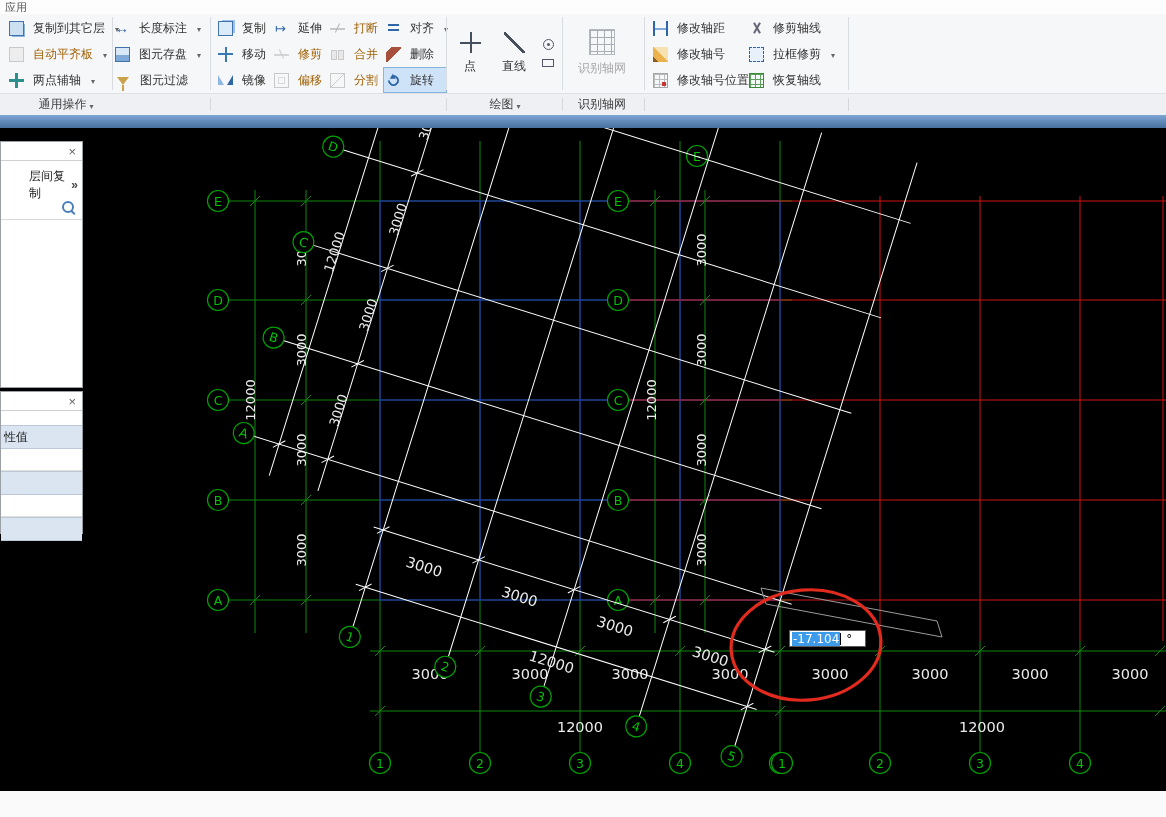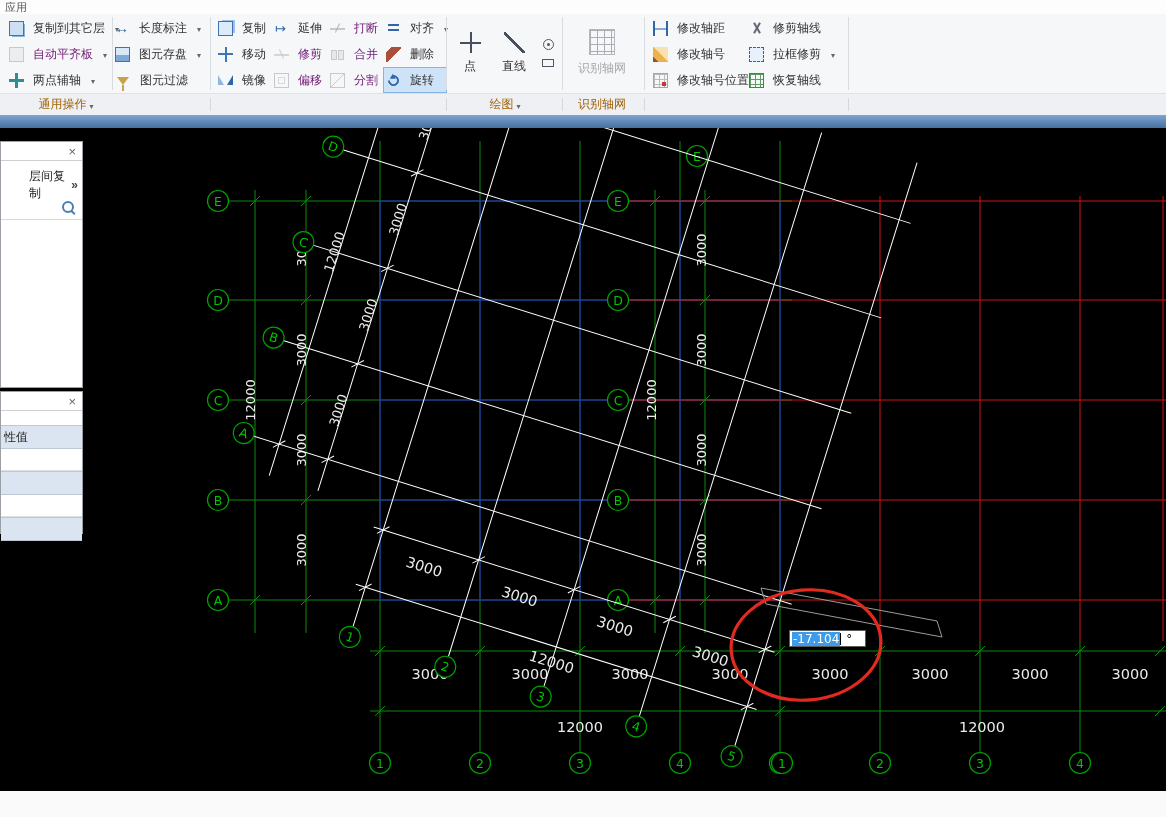--- a/index.html
+++ b/index.html
@@ -12,30 +12,30 @@
   .rgroup{position:absolute;top:1px;display:grid;grid-auto-flow:column;
     grid-template-rows:repeat(3,26px);align-items:center;}
   .g1{left:6px;grid-auto-columns:106px 94px;}
   .g2{left:215px;grid-auto-columns:56px 56px 56px 64px;}
   .g5{left:650px;grid-auto-columns:96px 100px;}
   .g3{left:450px;top:1px;display:flex;gap:4px;position:absolute;}
   .g4{left:568px;top:1px;position:absolute;}
   .rbtn{display:flex;align-items:center;gap:9px;height:24px;padding:0 2px;
     font-size:12px;color:#333;white-space:nowrap;border:1px solid transparent;}
   .rbtn.active{background:#cfe3f8;border-color:#86b3e0;}
-  .rbtn.disabled .lbl{color:#701a75;}
+  .rbtn.disabled .lbl{color:#a16207;}
   .rbtn.disabled .ic{filter:grayscale(1);opacity:.55;}
   .dd::after{content:"▾";font-size:8px;color:#666;margin-left:1px;}
   .bigbtn{display:flex;flex-direction:column;align-items:center;justify-content:center;
     width:40px;height:76px;gap:5px;font-size:12px;color:#333;}
   .bigbtn.disabled{color:#a8a8a8;}
   .minicol{display:flex;flex-direction:column;gap:9px;justify-content:center;height:76px;width:20px;align-items:center;}
   .vsep{position:absolute;width:1px;background:#d8dbdf;top:3px;height:73px;}
   .labelrow{position:relative;height:21px;background:#eef0f3;border-top:1px solid #dfe1e4;
-    font-size:12px;color:#a16207;}
+    font-size:12px;color:#404040;}
   .glabel{position:absolute;top:0;height:21px;display:flex;align-items:center;justify-content:center;gap:2px;}
   .lsep{position:absolute;width:1px;background:#d4d7db;top:4px;height:13px;}
   .bluebar{height:13px;background:linear-gradient(#7ea5d3,#46709f);}
   
   .ic{width:15px;height:15px;display:inline-block;position:relative;flex:none;box-sizing:border-box;}
   .ic-copylayer{background:#cde0f2;border:1px solid #4073ab;box-shadow:2px 2px 0 -1px #8db4dd;}
   .ic-len::before{content:"↔";color:#2f66a8;font-size:14px;line-height:15px;position:absolute;left:0;top:0;}
   .ic-graysq{background:#e6e6e6;border:1px solid #a5a5a5;}
   .ic-save{border:1px solid #4073ab;background:linear-gradient(#d9e8f7 55%,#7fa9d6 55%);}
   .ic-aux{background:linear-gradient(90deg,transparent 6px,#2e8f8f 6px,#2e8f8f 9px,transparent 9px),

